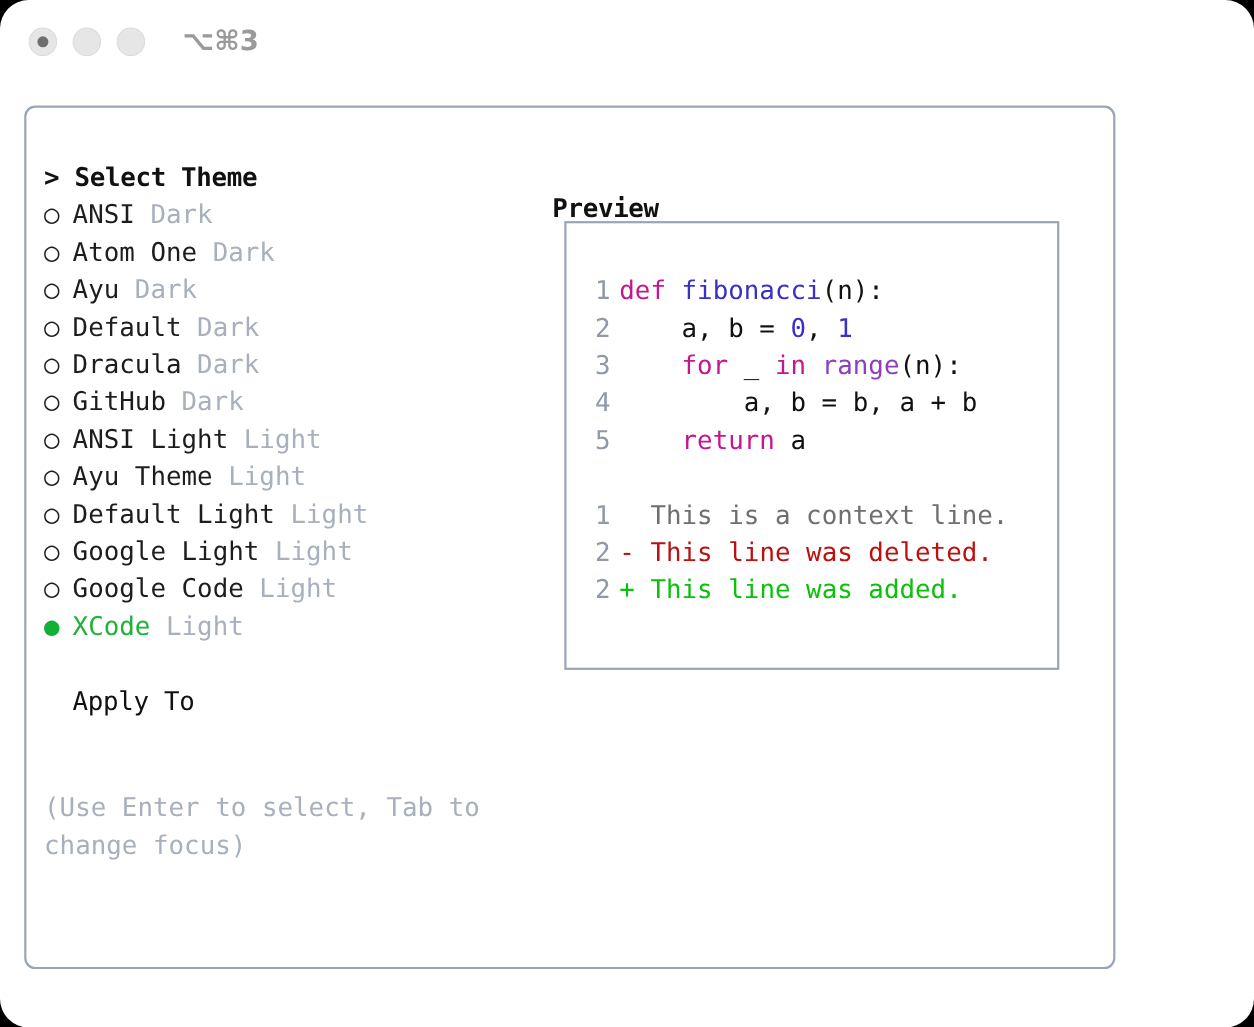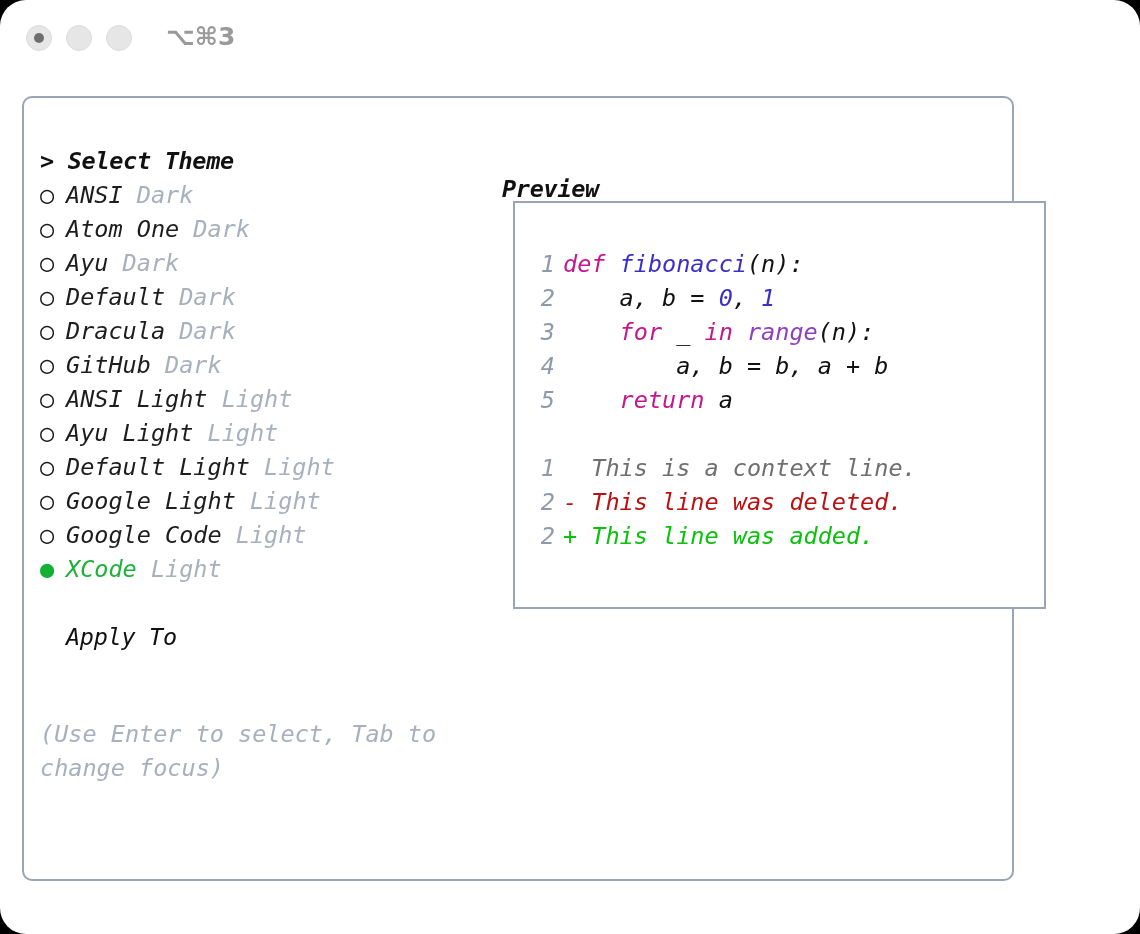--- a/index.html
+++ b/index.html
@@ -52,21 +52,20 @@
     font-family: "DejaVu Sans", "Liberation Sans", sans-serif;
   }
   
   #main-panel {
     position: absolute;
     left: 22px; top: 96px;
     width: 992px; height: 785px;
     border: 2px solid #9aa5b4;
     border-radius: 10px;
     background: #ffffff;
-    font-style: italic;
   }
   
   #theme-column {
     position: absolute;
     left: 16px; top: 46px;
     width: 450px;
   }
   .row {
     height: 34px;
     line-height: 34px;
@@ -109,21 +108,21 @@
     font-weight: bold;
     color: #111111;
     height: 34px;
     line-height: 34px;
     letter-spacing: -0.3px;
     margin-top: 28px;
   }
   #preview-box {
     position: absolute;
     left: 11px; top: 57px;
-    width: 533px; height: 408px;
+    width: 450px; height: 408px;
     border: 2px solid #9aa5b4;
     background: #ffffff;
   }
   #code-area {
     position: absolute;
     left: 14px; top: 44px;
     width: 450px;
     font-size: 23.5px;
     line-height: 34px;
     white-space: pre;
@@ -164,21 +163,21 @@
     <div id="theme-column">
       <div class="row section-header">&gt; Select Theme</div>
       <div id="theme-list">
           <div class="row"><span class="bullet">○</span><span>ANSI </span><span class="variant">Dark</span></div>
           <div class="row"><span class="bullet">○</span><span>Atom One </span><span class="variant">Dark</span></div>
           <div class="row"><span class="bullet">○</span><span>Ayu </span><span class="variant">Dark</span></div>
           <div class="row"><span class="bullet">○</span><span>Default </span><span class="variant">Dark</span></div>
           <div class="row"><span class="bullet">○</span><span>Dracula </span><span class="variant">Dark</span></div>
           <div class="row"><span class="bullet">○</span><span>GitHub </span><span class="variant">Dark</span></div>
           <div class="row"><span class="bullet">○</span><span>ANSI Light </span><span class="variant">Light</span></div>
-          <div class="row"><span class="bullet">○</span><span>Ayu Light </span><span class="variant">Light</span></div>
+          <div class="row"><span class="bullet">○</span><span>Ayu Theme </span><span class="variant">Light</span></div>
           <div class="row"><span class="bullet">○</span><span>Default Light </span><span class="variant">Light</span></div>
           <div class="row"><span class="bullet">○</span><span>Google Light </span><span class="variant">Light</span></div>
           <div class="row"><span class="bullet">○</span><span>Google Code </span><span class="variant">Light</span></div>
           <div class="row"><span class="bullet on">●</span><span class="label-sel">XCode </span><span class="variant">Light</span></div>
         </div>
       <div class="blank"></div>
       <div class="row section-header" style="font-weight:normal;padding-left:26px;">Apply To</div>
     </div>
 
     <div id="hint-text">(Use Enter to select, Tab to change focus)</div>

